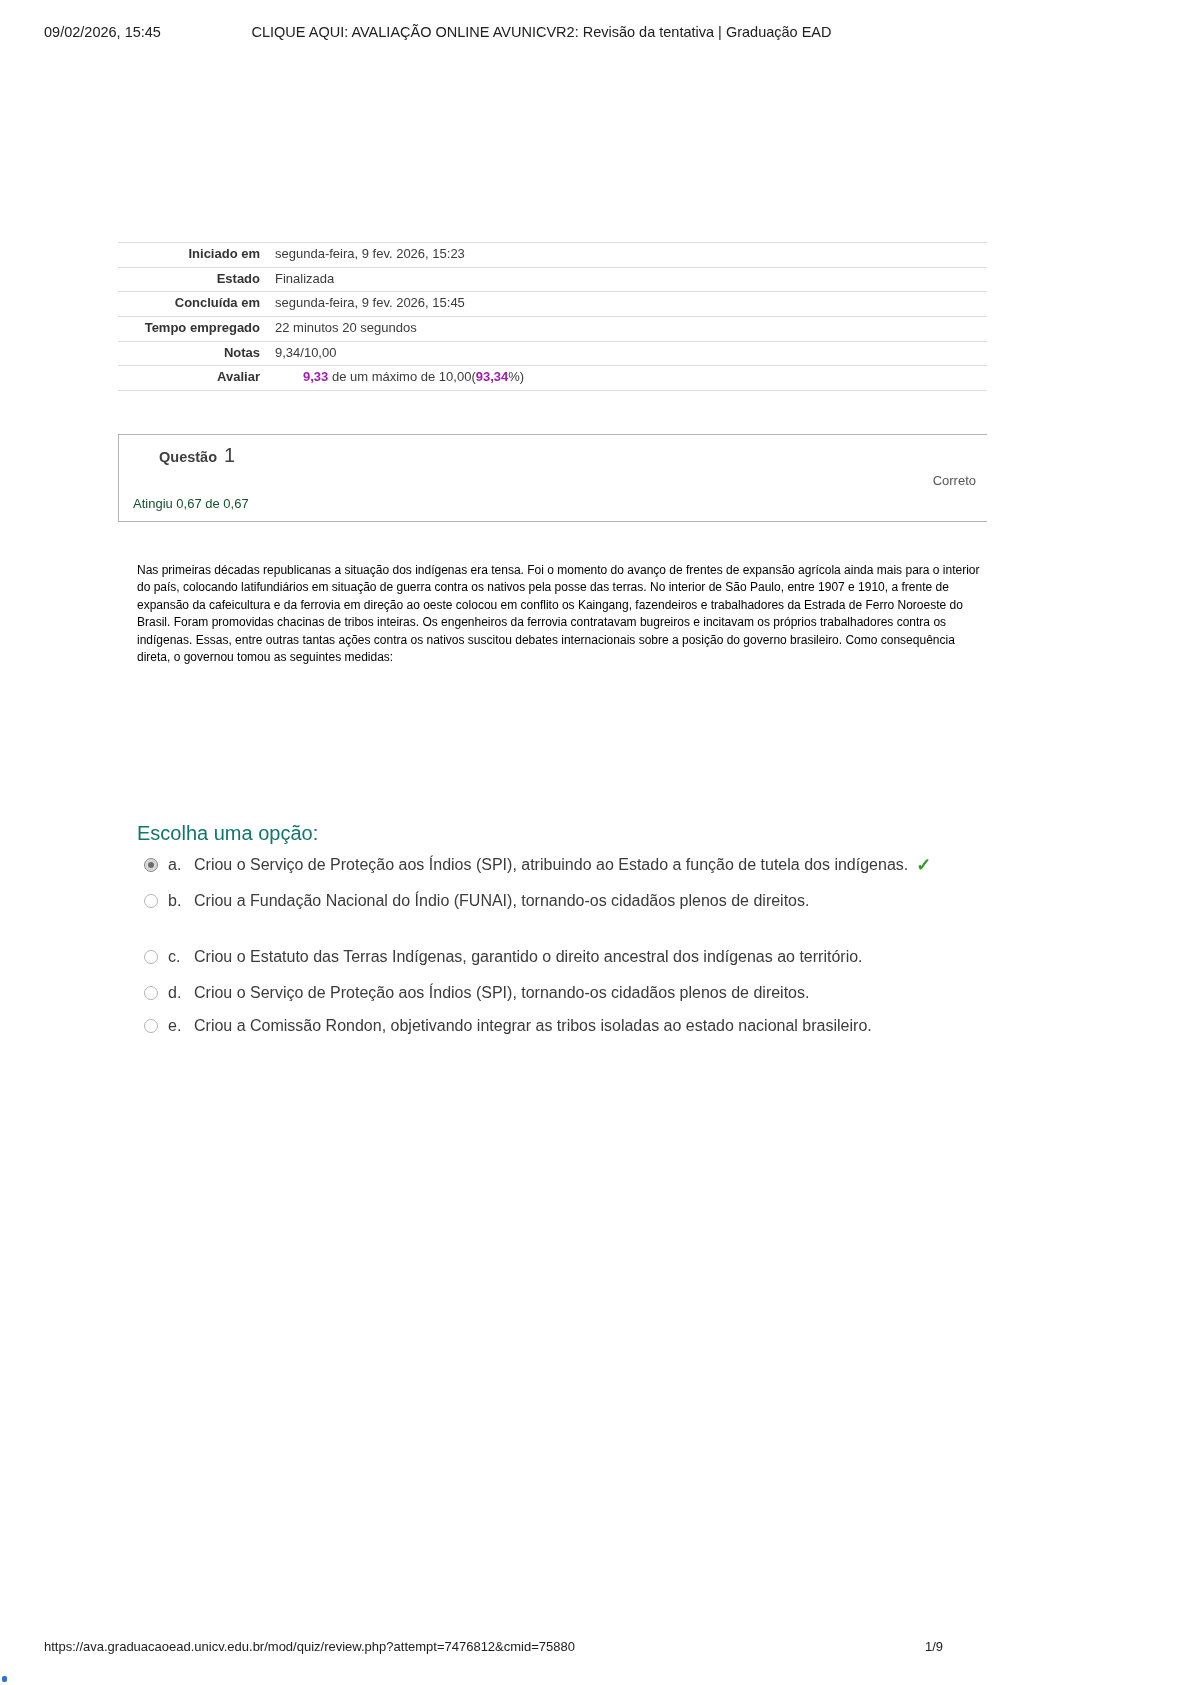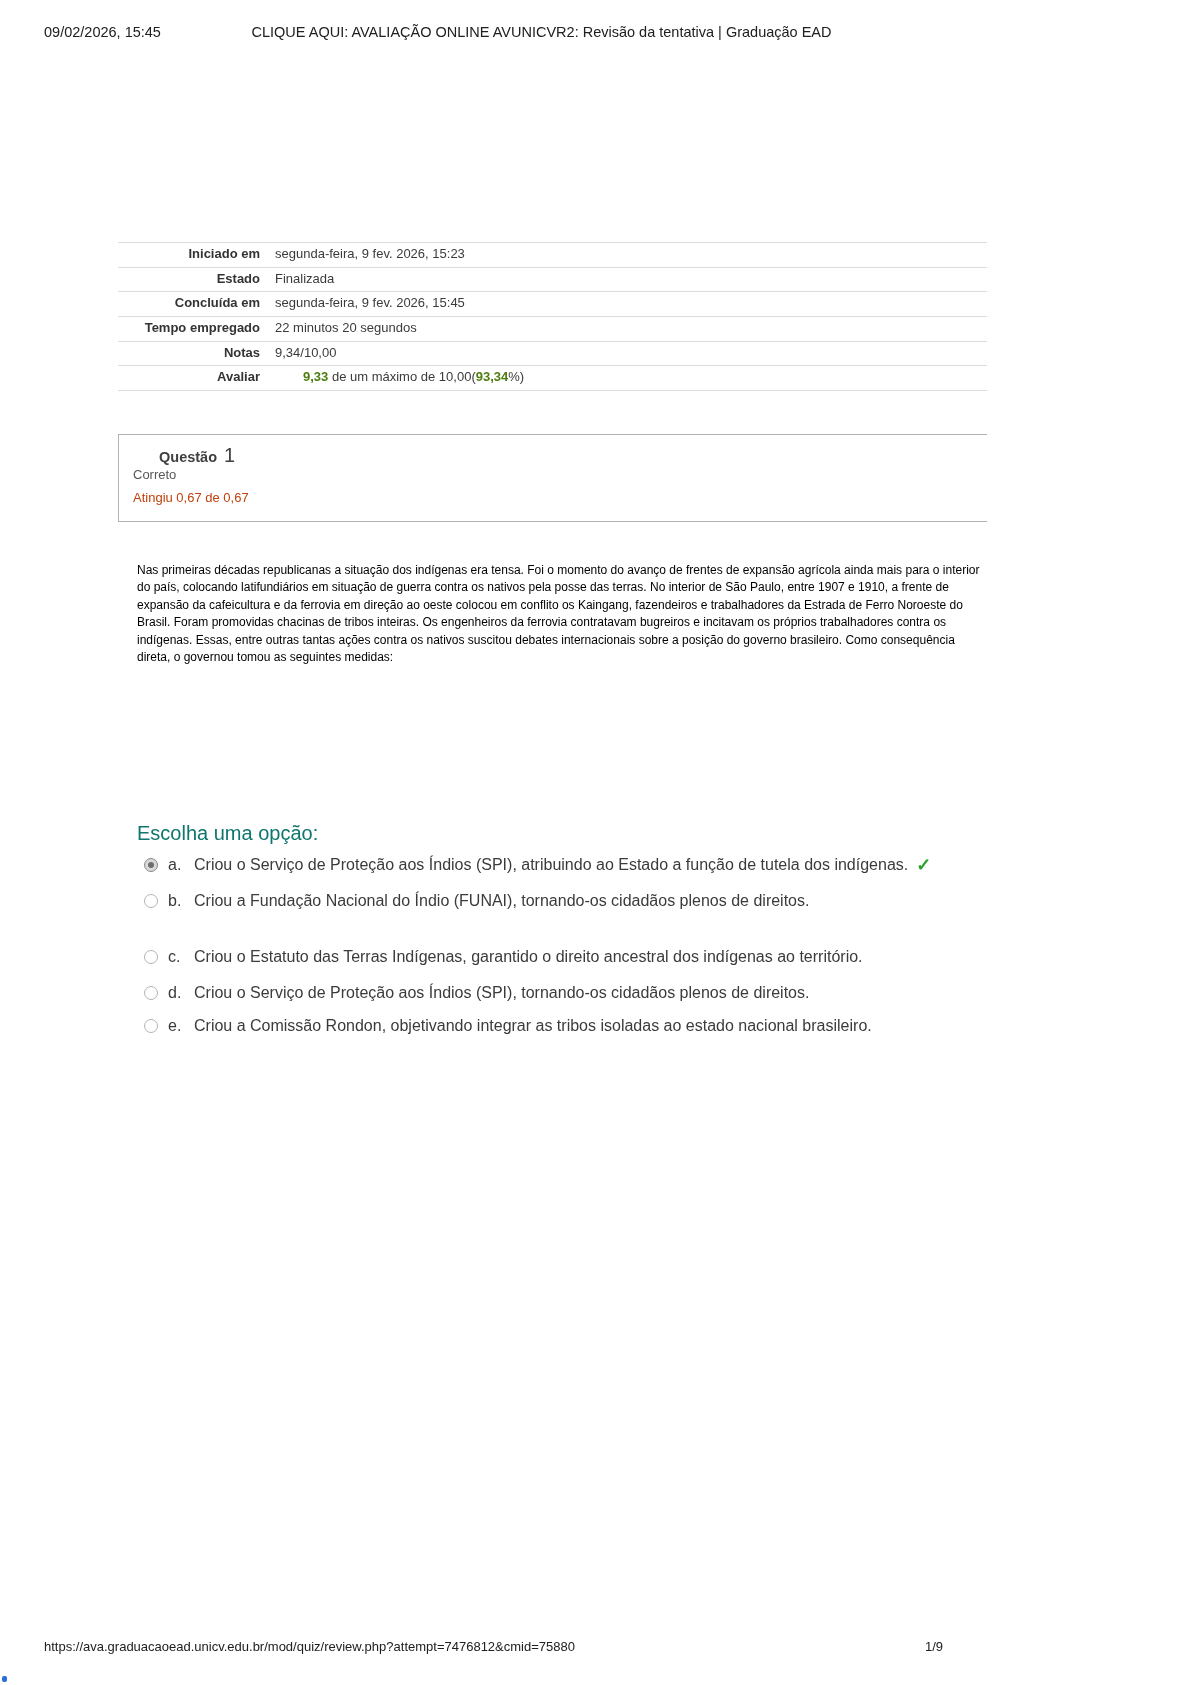--- a/index.html
+++ b/index.html
@@ -21,29 +21,29 @@
   .pf-url { position:absolute; left:0; top:0; white-space:nowrap; }
   .pf-page { position:absolute; right:0; top:0; }
   .page-artifact { position:absolute; left:2px; top:1676px; width:5px; height:6px; background:#2a6fd6; border-radius:2px; }
 
   
   .summary { position:absolute; top:242px; left:118px; width:873px; font-size:13px; }
   .srow { display:flex; align-items:flex-start; border-top:1px solid #dcdcdc; padding:3px 0 4px 0; line-height:1.28; }
   .srow:last-child { border-bottom:1px solid #dcdcdc;gap:28px; }
   .slabel { width:142px; flex:none; text-align:right; font-weight:bold; color:#333; padding-left:12px; }
   .svalue { padding-left:15px; color:#3b3b3b; }
-  .svalue b { color:#4d7c0f; }
+  .svalue b { color:#a21caf; }
 
   
   .qinfo { position:absolute; top:434px; left:118px; width:873px; height:88px; border:1px solid #b3b3b3; background:#fff; padding:9px 14px; }
   .q-header { display:flex; align-items:baseline; gap:7px; }
   .q-label { font-weight:bold; font-size:14.5px; color:#3f3f3f;margin-left:26px; }
   .q-number { font-size:20px; color:#3f3f3f; }
-  .q-status { font-size:13px; color:#565656; }
-  .q-points { margin-top:8px; font-size:13px; color:#c2410c; }
+  .q-status { margin-top:6px; font-size:13px; color:#565656;text-align:right; }
+  .q-points { margin-top:8px; font-size:13px; color:#14532d; }
 
   
   .qtext { position:absolute; top:562px; left:137px; width:850px; font-size:12px; line-height:1.45; color:#000000; }
   .prompt { position:absolute; top:822px; left:137px; font-size:20px; color:#0f766e; }
 
   
   .options { position:absolute; top:855px; left:144px; width:900px; }
   .option { display:flex; align-items:center; margin-bottom:16px; font-size:16px; color:#3b3b3b; min-height:20px; }
   .option:nth-child(2) { margin-bottom:36px; }
   .option:nth-child(4) { margin-bottom:13px; }

